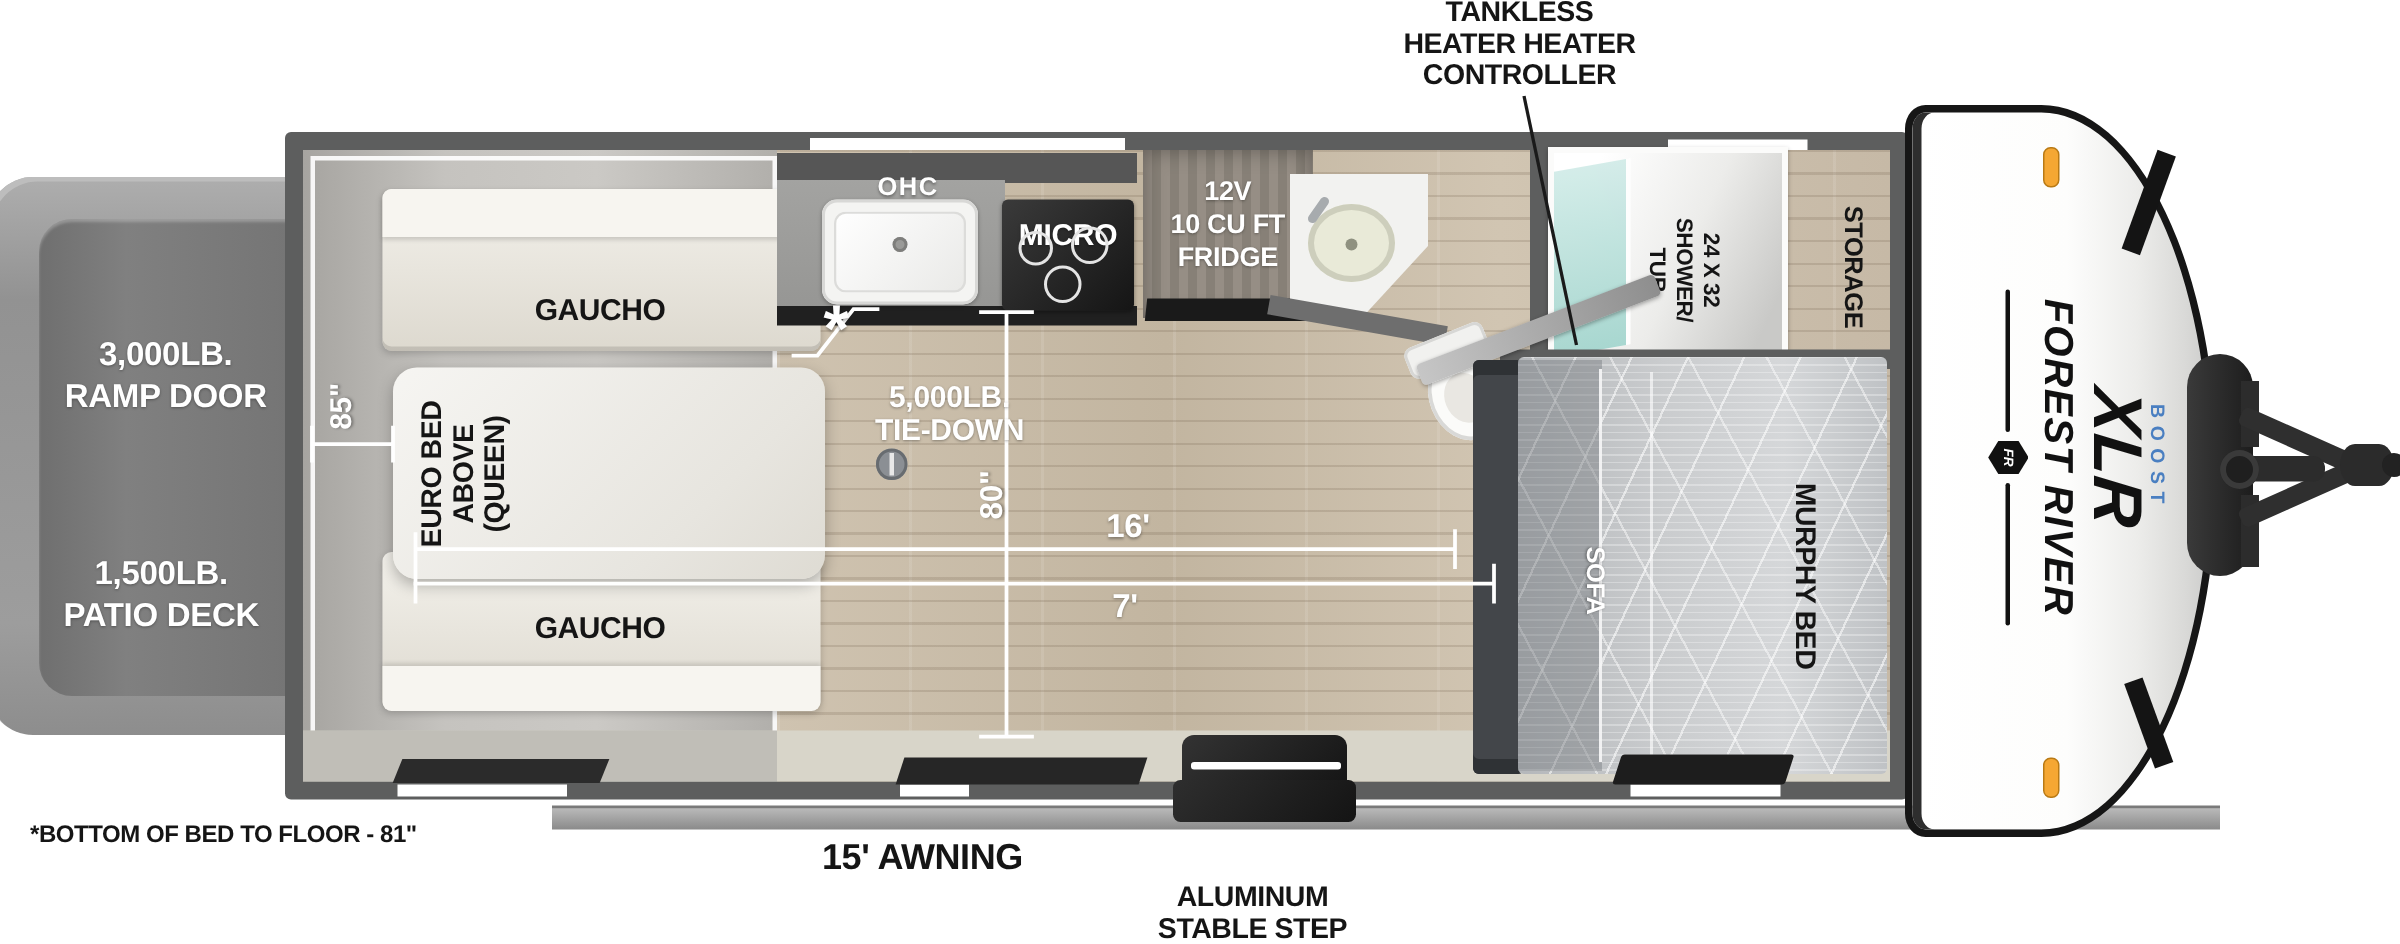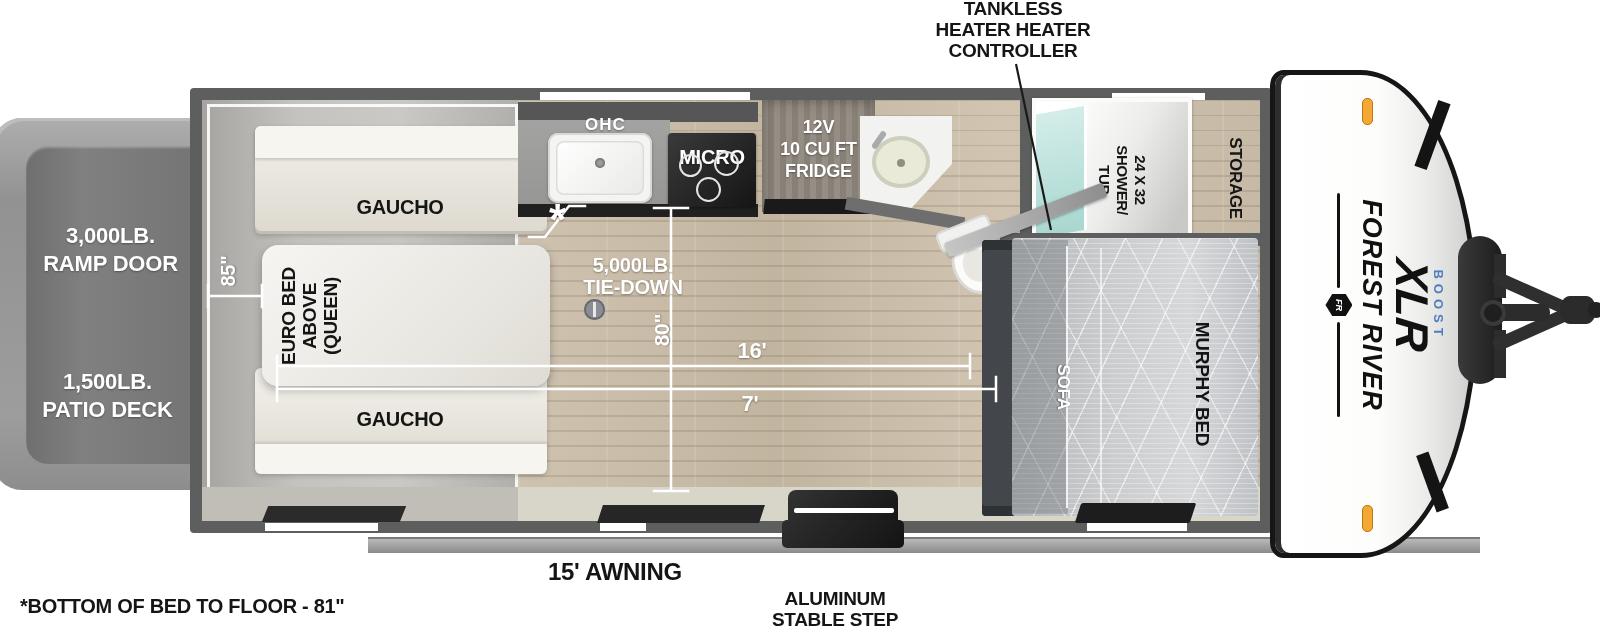--- a/index.html
+++ b/index.html
@@ -250,20 +250,20 @@
   <div class="wlbl ctr" style="left:568px;top:254px;width:130px;font-size:20px;line-height:22px;">
     <span class="line">5,000LB.</span>
     <span class="line">TIE-DOWN</span>
   </div>
 
   <div class="lbl ctr" style="left:928px;top:-2px;width:170px;font-size:19px;line-height:21px;">
     <span class="line">TANKLESS</span>
     <span class="line">HEATER HEATER</span>
     <span class="line">CONTROLLER</span>
   </div>
-  <div class="lbl" style="left:20px;top:596px;width:345px;font-size:20px;">*BOTTOM OF BED TO FLOOR - 81"</div>
+  <div class="lbl" style="left:20px;top:548px;width:345px;font-size:16px;">*BOTTOM OF BED TO FLOOR - 81"</div>
   <div class="lbl" style="left:548px;top:559px;font-size:24px;">15' AWNING</div>
   <div class="lbl ctr" style="left:755px;top:588px;width:160px;font-size:19px;line-height:21px;">
     <span class="line">ALUMINUM</span>
     <span class="line">STABLE STEP</span>
   </div>
 
 </div>
 
 </body></html>

